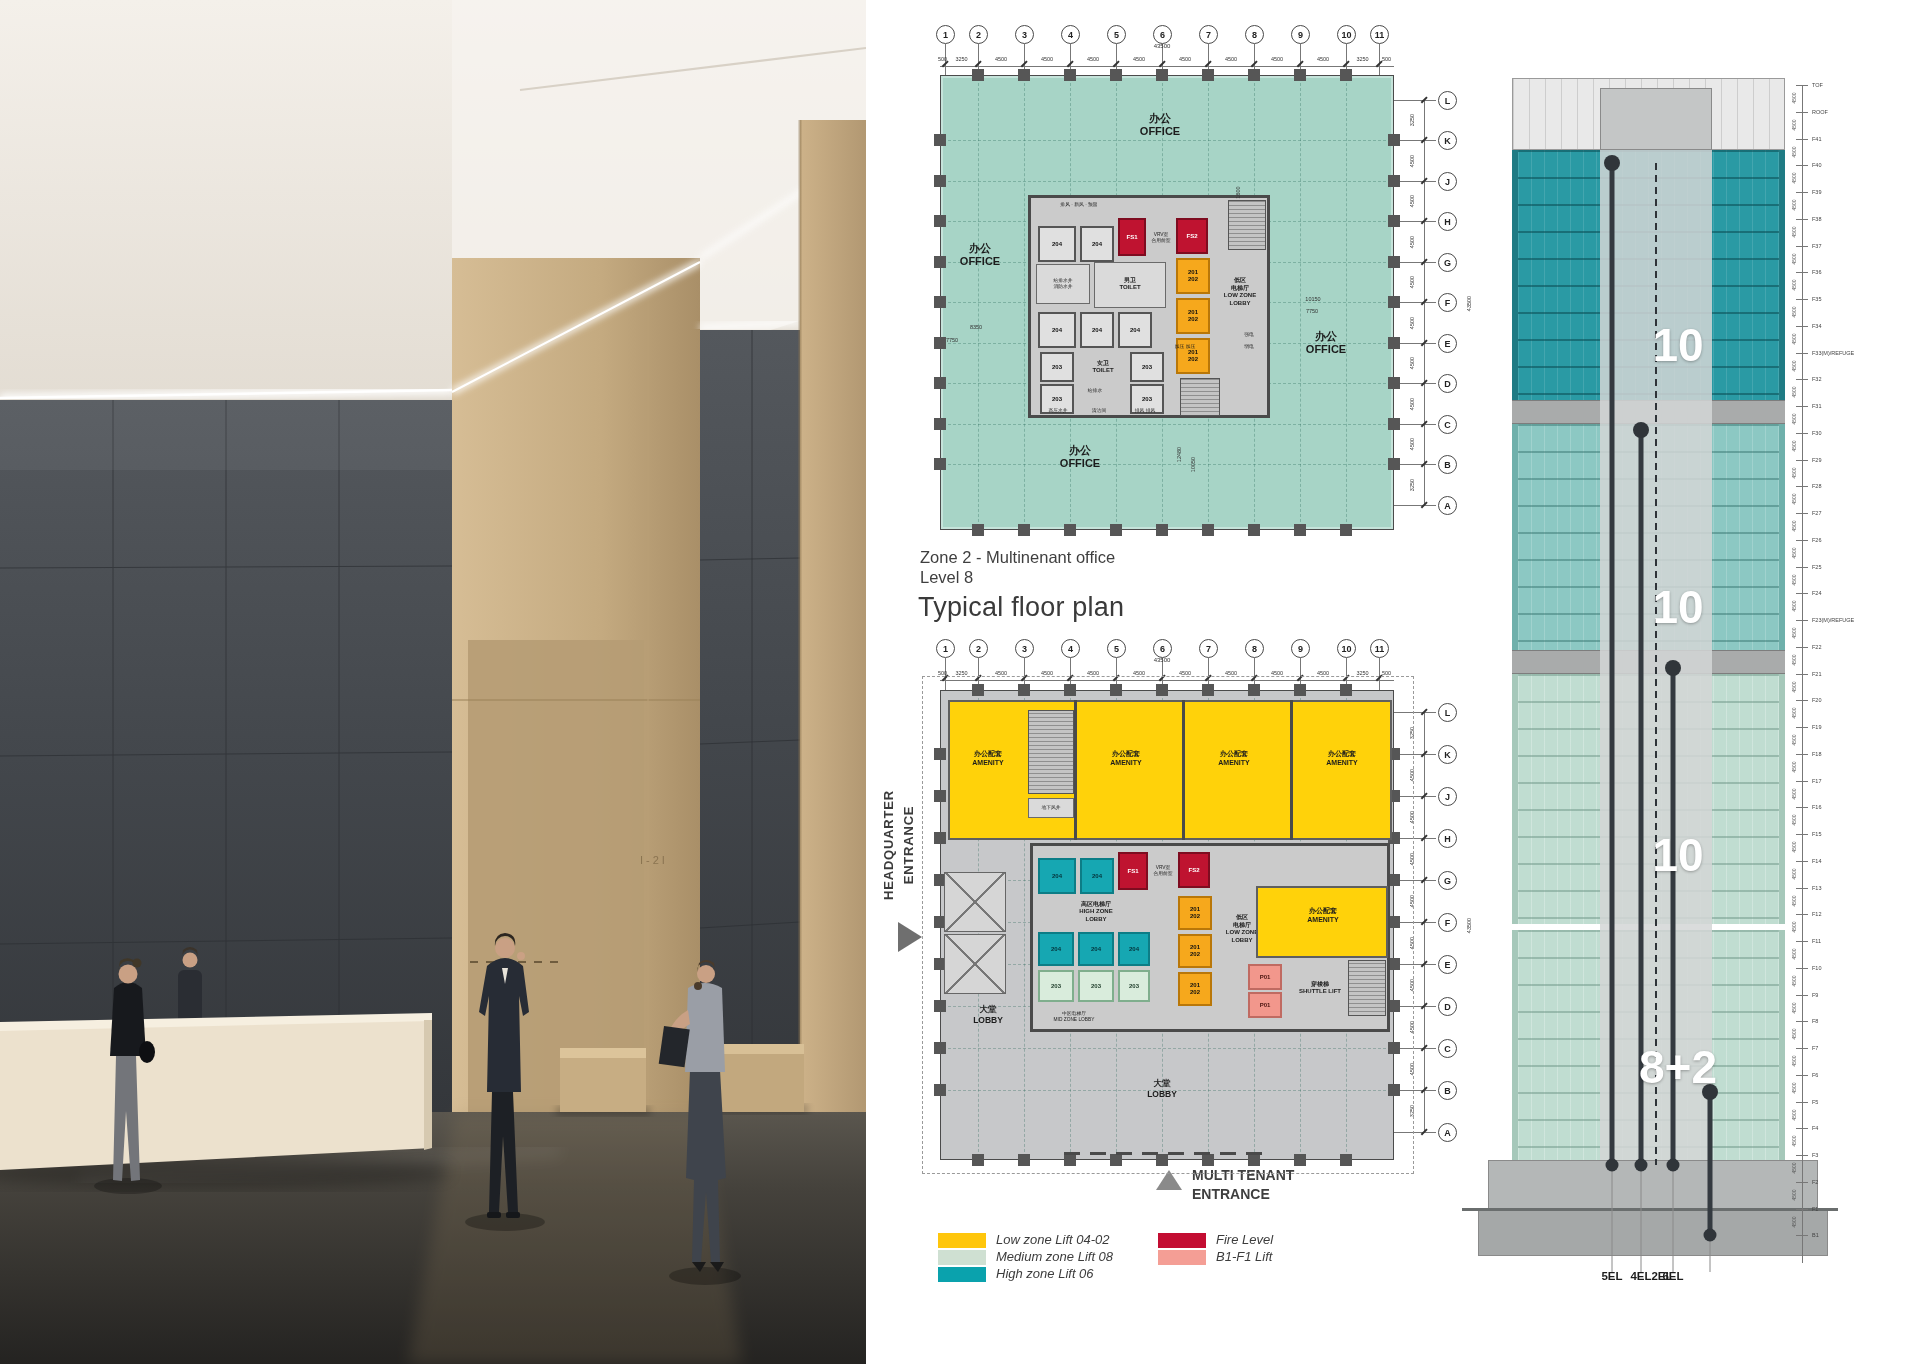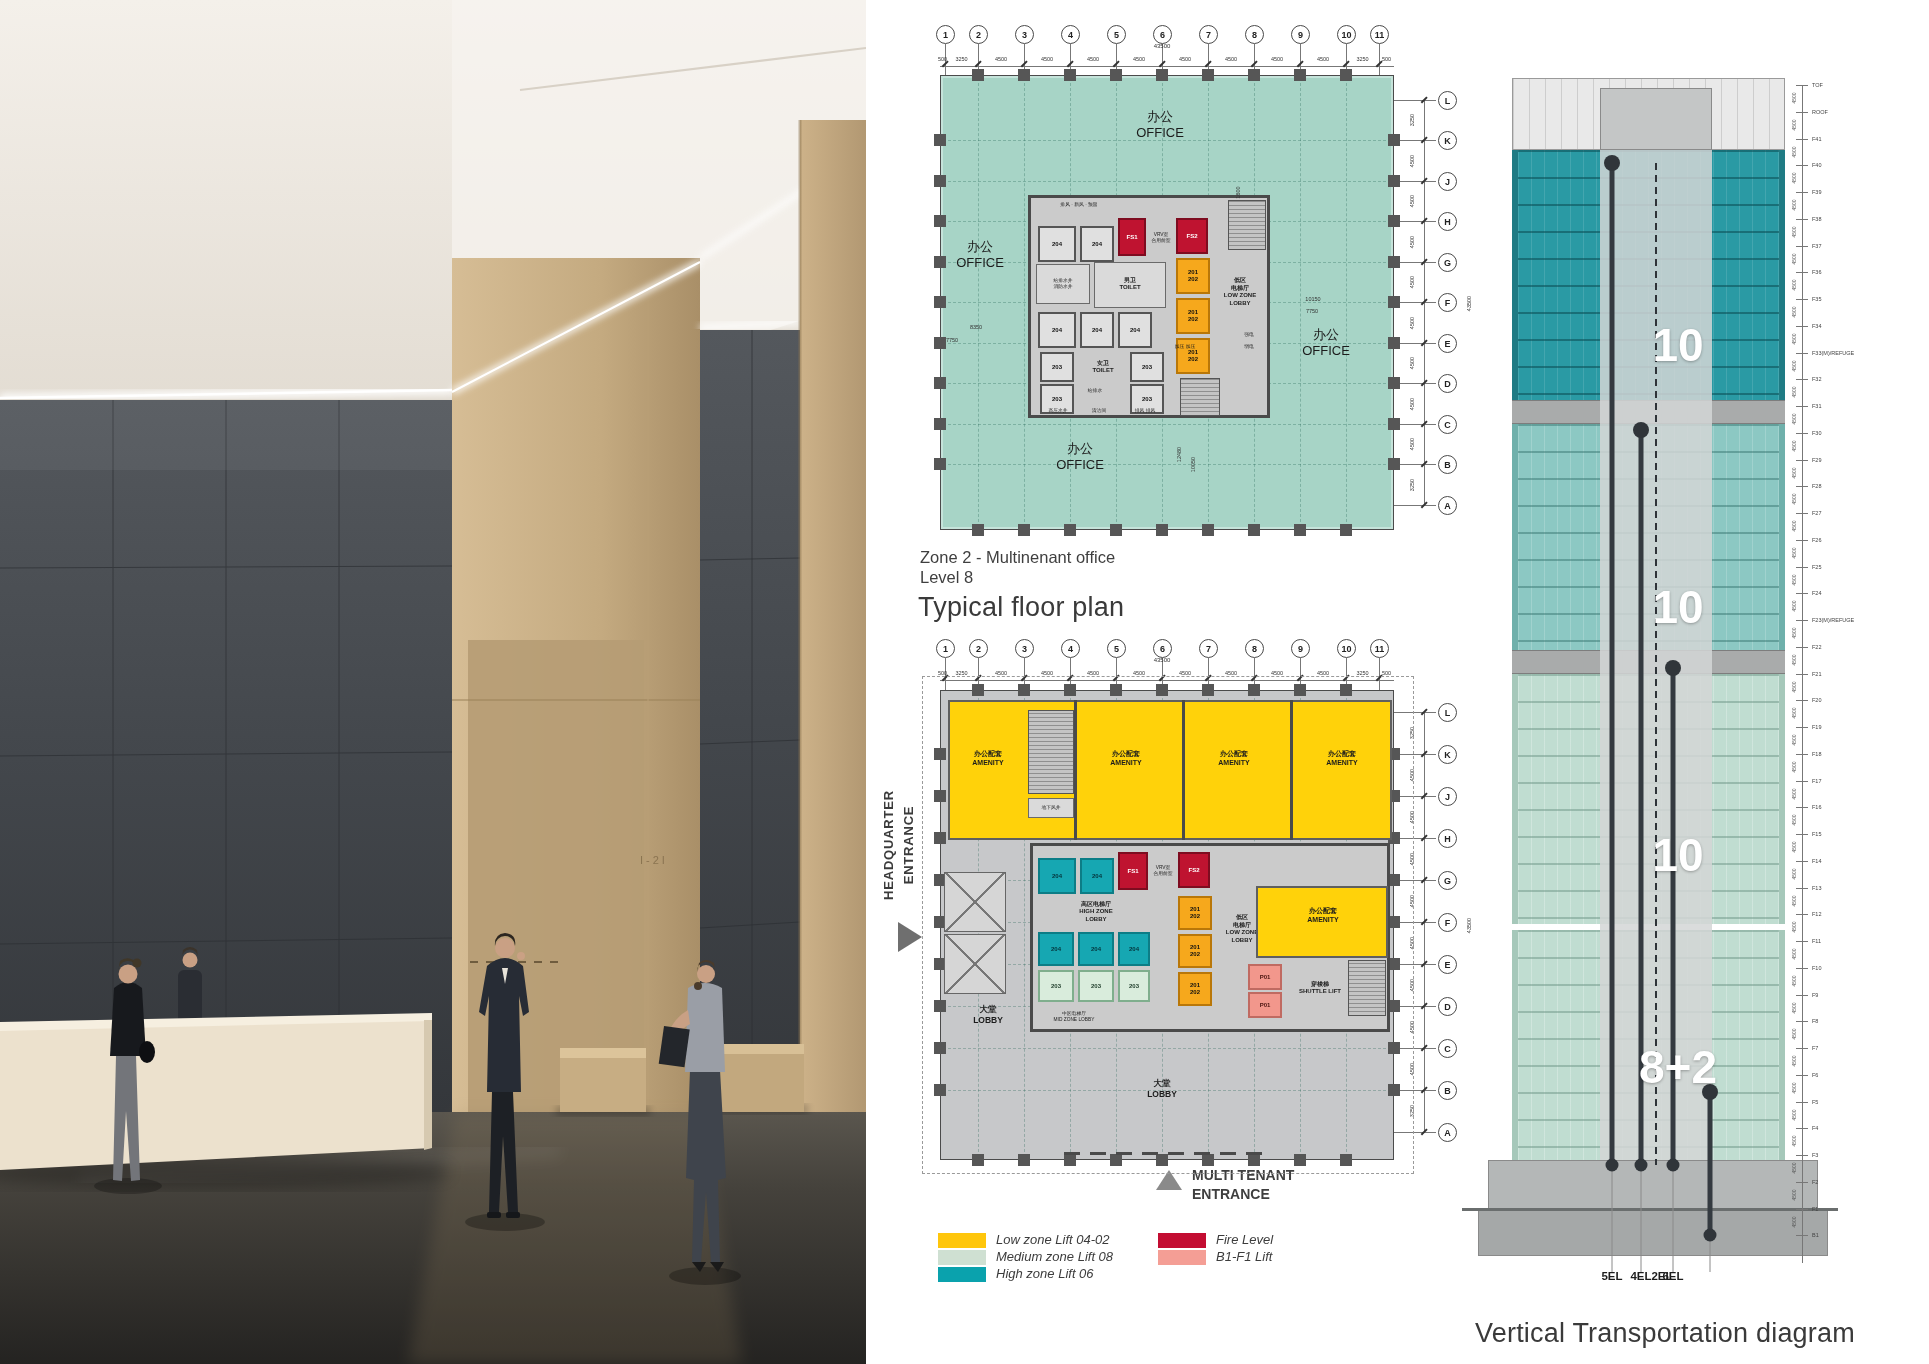--- a/index.html
+++ b/index.html
@@ -25,21 +25,21 @@
   .lift-green{background:#d9ecdc;border:2px solid #7fae8d;color:#1c3a28}
   .lift-pink{background:#f2978c;border:2px solid #c06a61;color:#4a1410}
   .lift-gray,.lift-red,.lift-or,.lift-teal,.lift-green,.lift-pink{
       display:flex;align-items:center;justify-content:center;text-align:center;
       font-size:6px;font-weight:bold;white-space:pre-line;line-height:1.1}
   .lbl{display:flex;align-items:center;justify-content:center;text-align:center;
        white-space:pre-line;color:#1c1c1c;line-height:1.25}
   .small{font-size:6px;font-weight:bold}
   .nano{font-size:4.8px}
   .amen{font-size:7px;font-weight:bold}
-  .office-lbl{font-size:13px;font-weight:normal;line-height:1.2}
+  .office-lbl{font-size:11px;font-weight:bold;line-height:1.2}
   .lobby{font-size:8.5px;font-weight:bold}
   .bub{width:19px;height:19px;border:1px solid #4a4a4a;border-radius:50%;background:#fff;
        font-size:9px;font-weight:bold;display:flex;align-items:center;justify-content:center;color:#222}
   .gline-v{width:0;border-left:1px dashed rgba(30,95,80,.3)}
   .gline-h{height:0;border-top:1px dashed rgba(30,95,80,.3)}
   .col{background:#565656;width:12px;height:12px}
   .hline{background:#777;height:1px}
   .vline{background:#777;width:1px}
   .tick{width:8px;height:1.5px;background:#333;transform:rotate(-45deg)}
   .dim{font-size:5.5px;color:#333;display:flex;align-items:center;justify-content:center;text-align:center}
@@ -226,21 +226,20 @@
         </g>
       <circle cx="706" cy="974" r="9" fill="#c9a084"></circle>
       <path d="M697,972 a9,9 0 0 1 18,-2 l-1,-7 q-8,-6 -15,0 z" fill="#4a3b2b"></path>
       <circle cx="698" cy="986" r="4" fill="#4a3b2b"></circle>
     </g>
   </svg>
 
   <div class="abs cap" style="left:920px;top:548px">Zone 2 - Multinenant office</div>
   <div class="abs cap" style="left:920px;top:568px">Level 8</div>
   <div class="abs sec-title" style="left:918px;top:592px">Typical floor plan</div>
-  <div class="abs sec-title" style="left:1450px;top:1318px;width:430px;text-align:center">Vertical Transportation diagram</div>
 
   <div class="abs ent-v" style="left:814px;top:837px;width:150px;height:16px">HEADQUARTER</div>
   <div class="abs ent-v" style="left:834px;top:837px;width:150px;height:16px">ENTRANCE</div>
   <div class="abs tri-r" style="left:898px;top:922px"></div>
   <div class="abs ent-h" style="left:1192px;top:1166px;width:160px">MULTI TENANT
 ENTRANCE</div>
   <div class="abs tri-u" style="left:1156px;top:1170px"></div>
 
   <div class="abs tw-crown" style="left:1512px;top:78px;width:273px;height:72px"></div>
   <div class="abs tw-crown-core" style="left:1600px;top:88px;width:112px;height:62px"></div>

